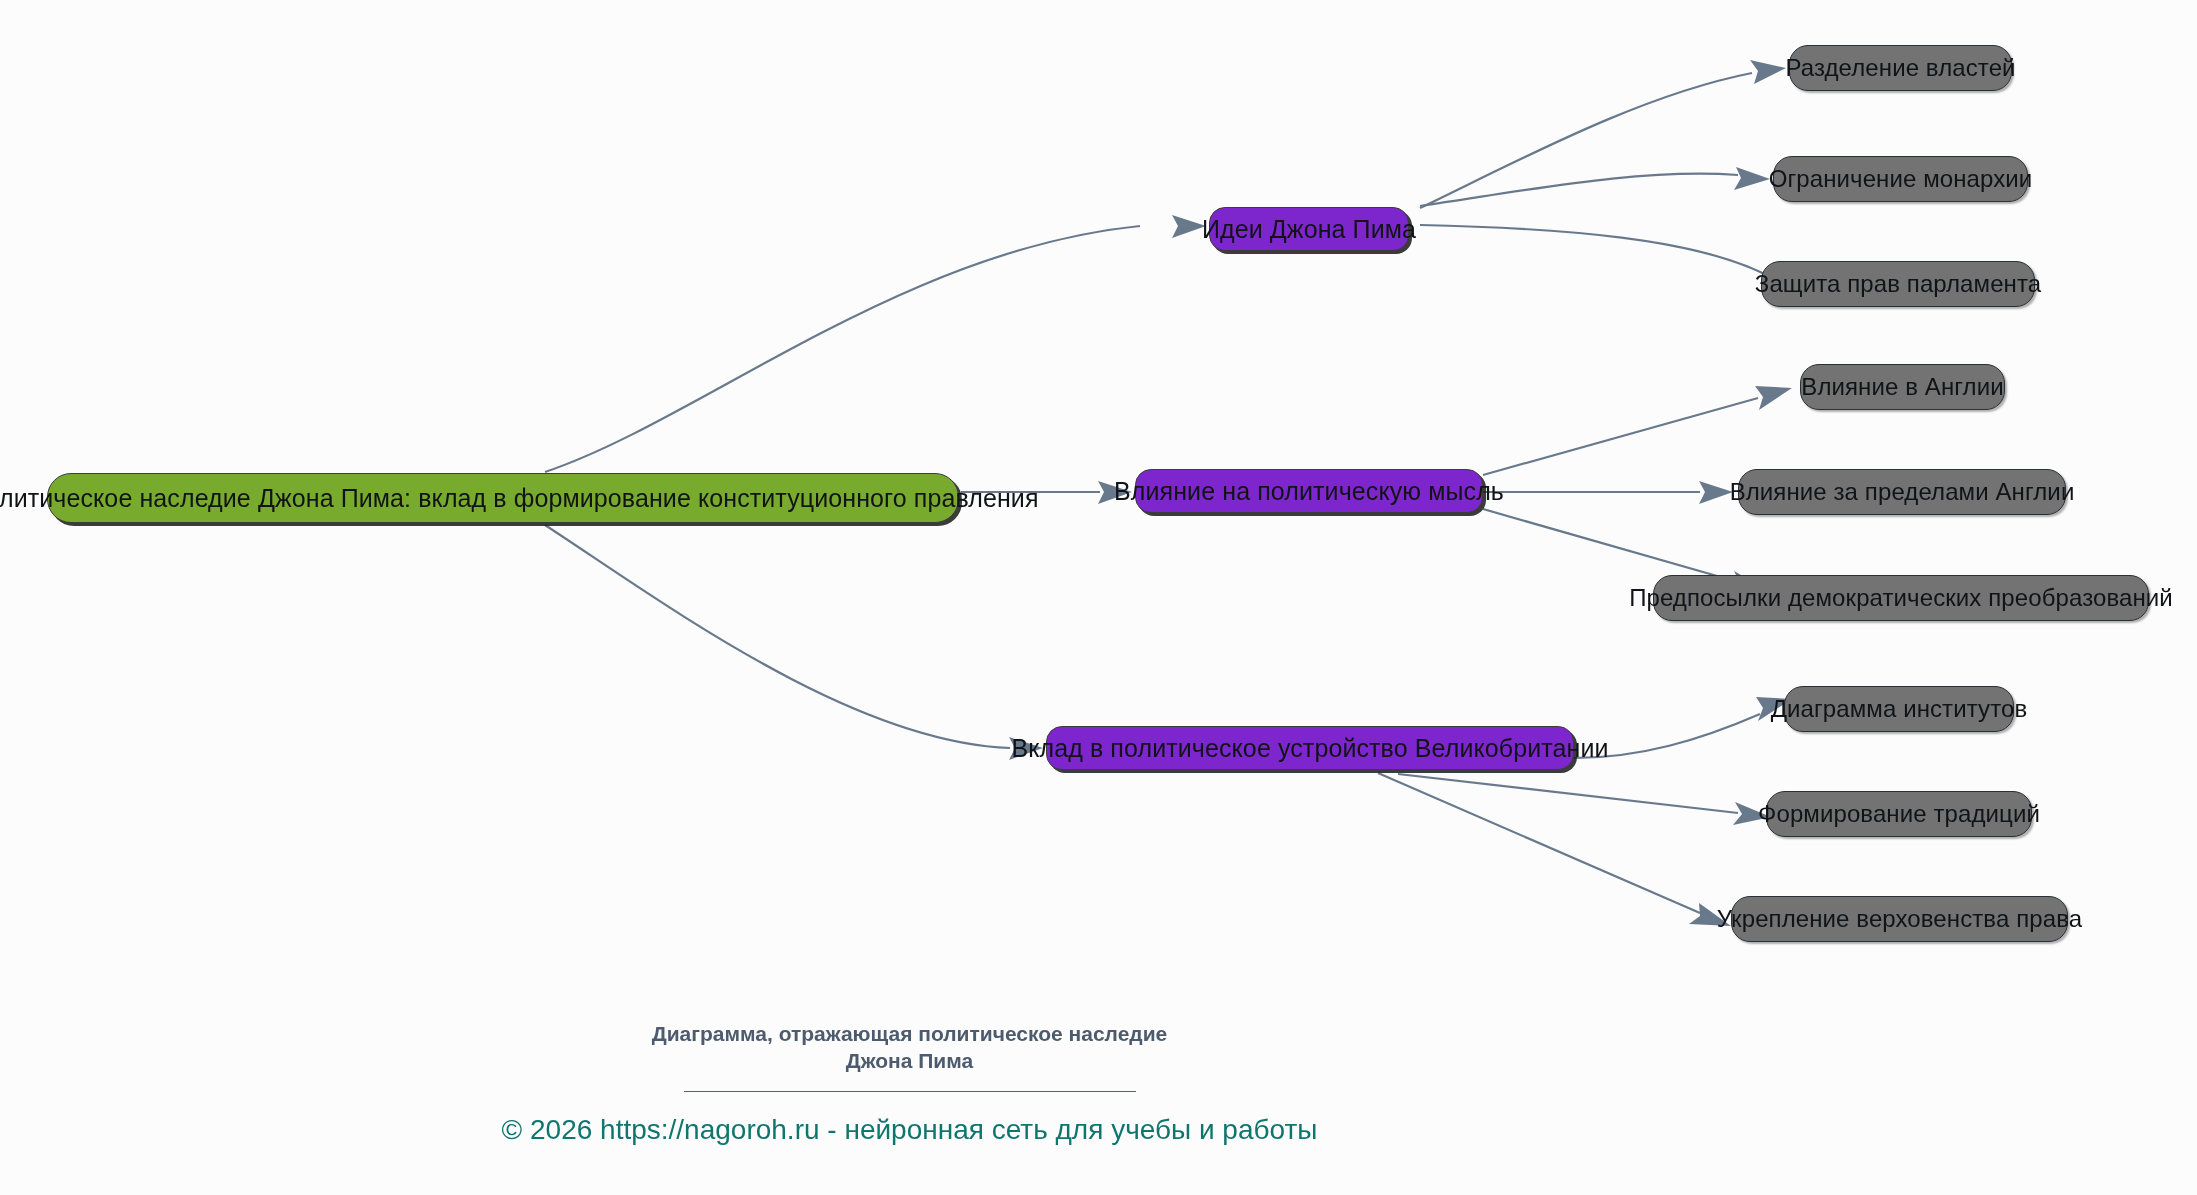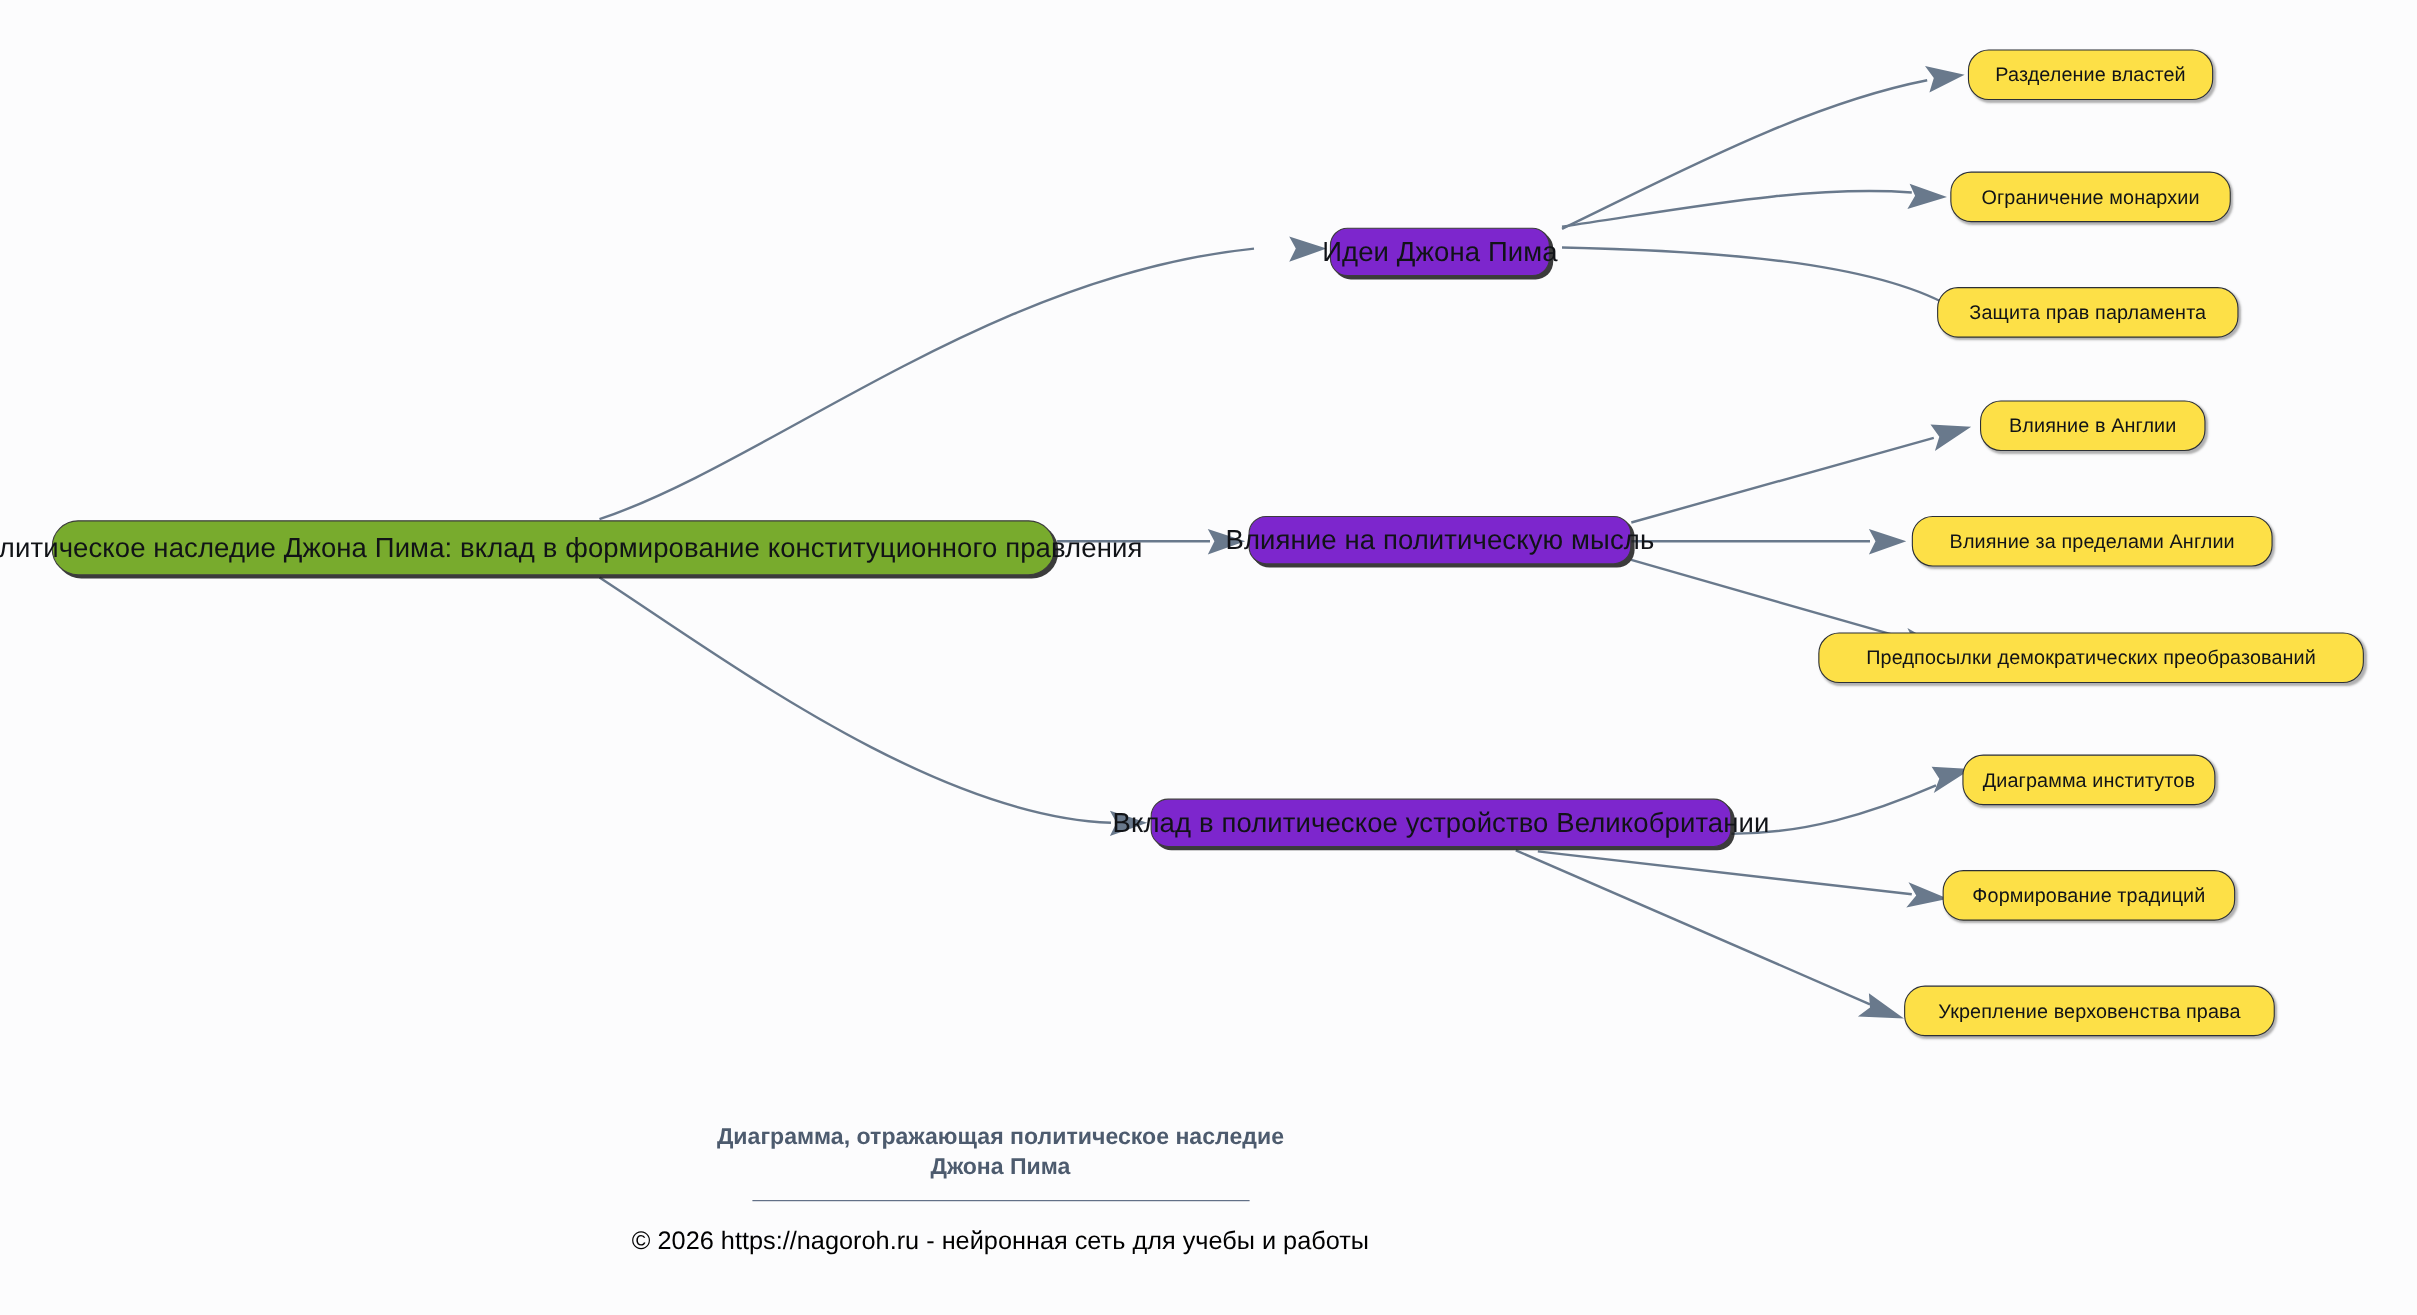--- a/index.html
+++ b/index.html
@@ -59,25 +59,25 @@
   .node-branch {
     background: #7d26cd;
     border: 1.6px solid #3c3c3c;
     border-radius: 16px;
     box-shadow: 3px 3px 0 rgba(25,25,25,0.85);
     font-size: 25px;
     padding: 0 26px;
   }
 
   .node-leaf {
-    background: #fde047;
+    background: #737373;
     border: 1.9px solid #2b2f36;
     border-radius: 19px;
     box-shadow: 2px 2px 2px rgba(60,60,60,0.40);
-    font-size: 18px;
+    font-size: 24px;
     padding: 0 16px;
   }
 
   
   #footer {
     position: absolute;
     left: 0;
     width: 1819px;
     text-align: center;
   }
@@ -89,22 +89,22 @@
     white-space: pre-line;
   }
   #footer-rule {
     width: 452px;
     height: 0;
     margin: 16px auto 0 auto;
     border-top: 1.6px solid #52617a;
   }
   #footer-credit {
     margin-top: 22px;
-    font-size: 23px;
-    color: #000000;
+    font-size: 28px;
+    color: #0f766e;
   }
 </style>
 </head>
 <body style="background: rgb(252, 252, 253);">
 
 <div id="canvas" style="background: rgb(252, 252, 253);">
 
   <svg id="edges" viewBox="0 0 2197 1195" xmlns="http://www.w3.org/2000/svg">
 
     <path class="edge-line" d="M 545,472 C 700,420 900,250 1140,226" style="stroke: rgb(105, 121, 140);"></path>

